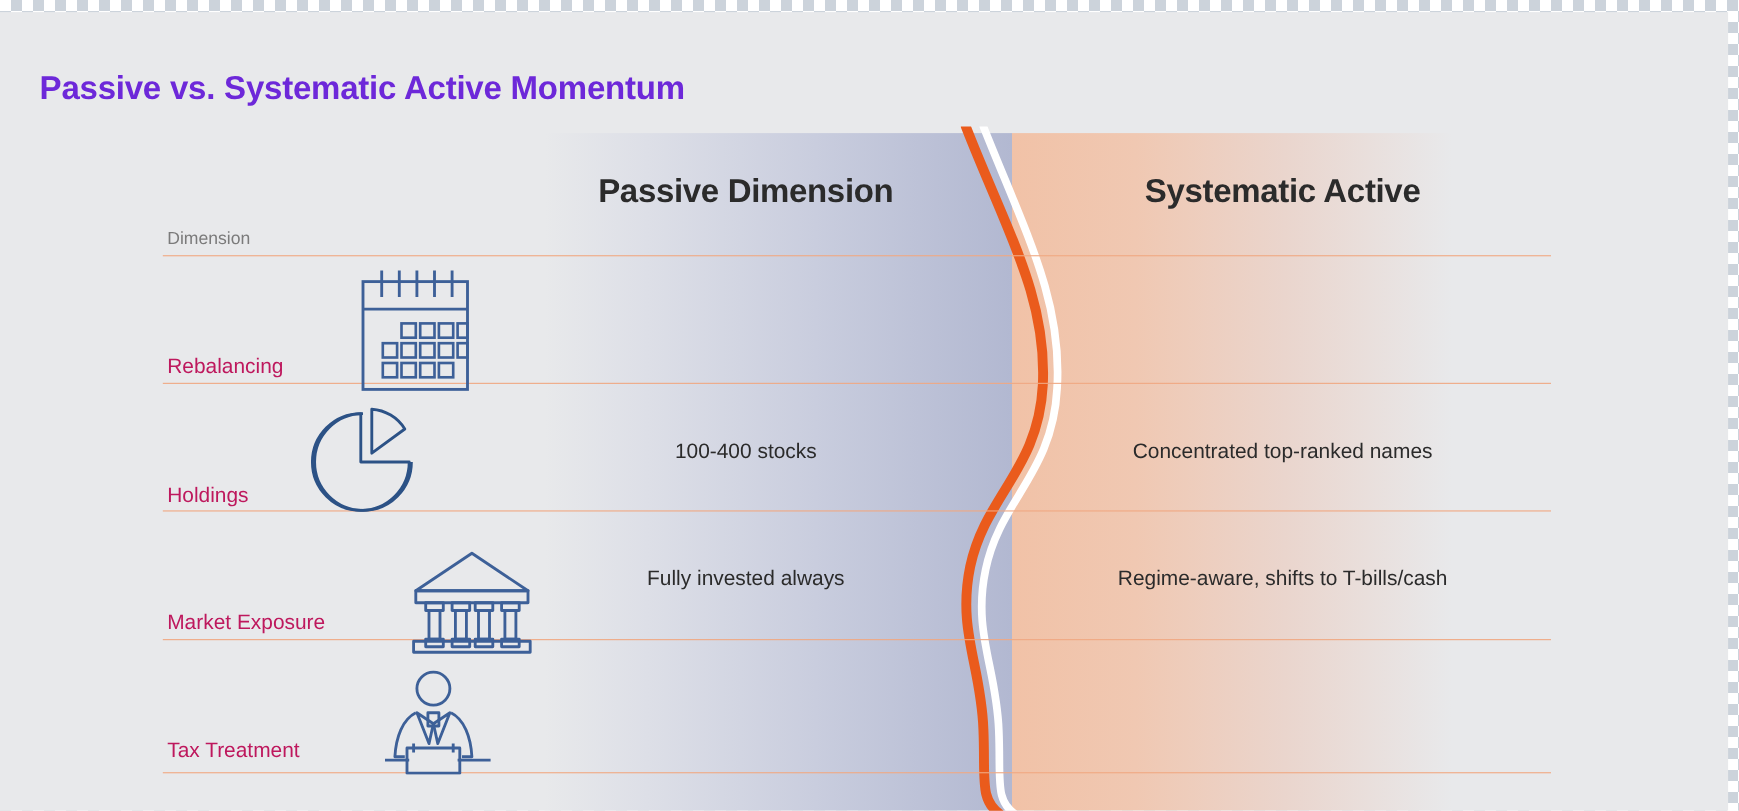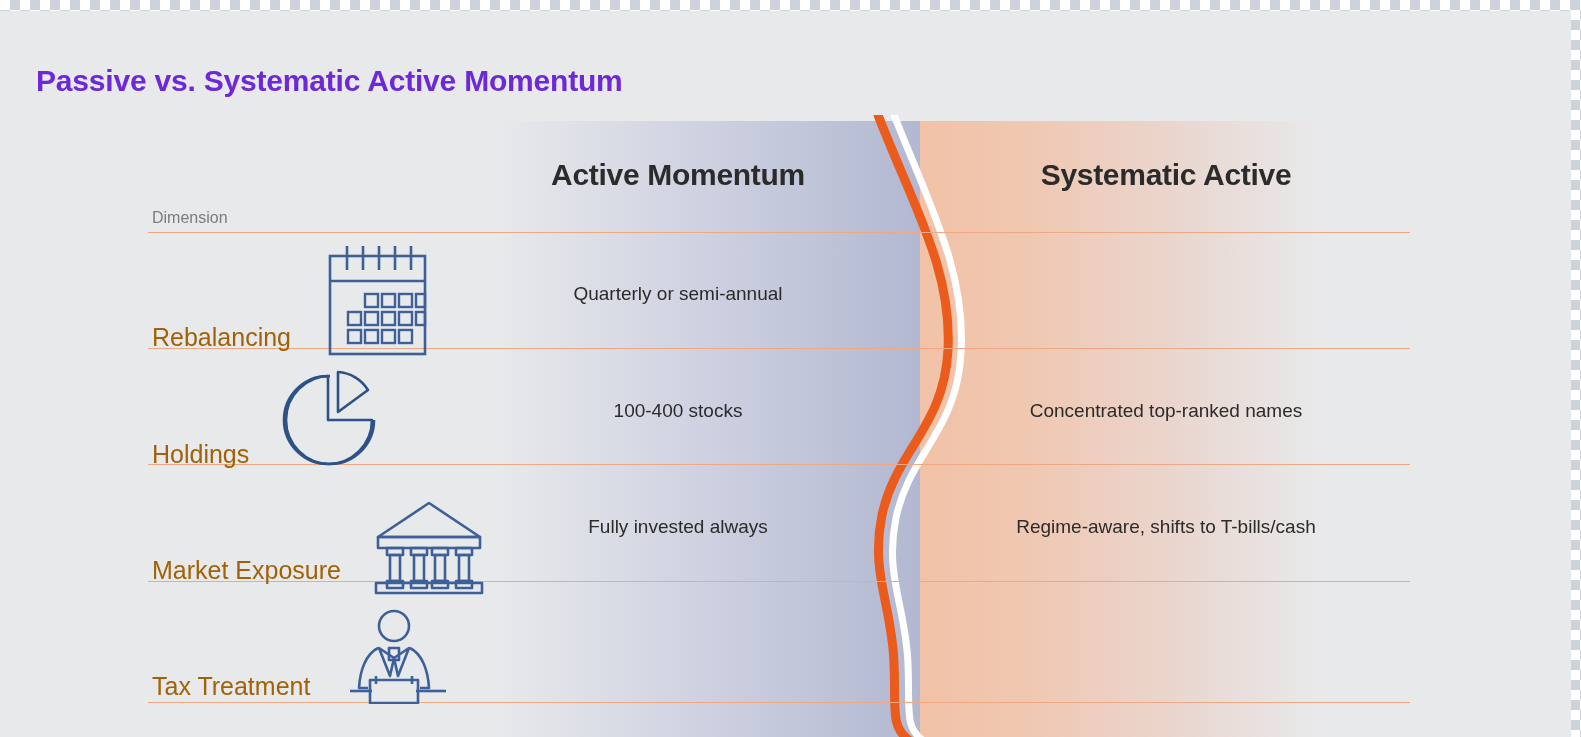--- a/index.html
+++ b/index.html
@@ -119,22 +119,22 @@
     left: 148px;
     width: 1262px;
     height: 1px;
     background: #f0a882;
   }
 
   
   .row-label {
     position: absolute;
     left: 152px;
-    font-size: 25px;
-    color: #a16207;
+    font-size: 19px;
+    color: #be185d;
     white-space: nowrap;
   }
 
   
   .cell {
     position: absolute;
     font-size: 19px;
     color: #2b2b2b;
     text-align: center;
     white-space: nowrap;
@@ -163,21 +163,21 @@
     <path d="M 58 0 C 95 95, 132 155, 128 235
              C 124 312, 76 335, 62 400
              C 50 458, 72 490, 74 548
              C 76 594, 70 612, 90 626" fill="none" stroke="#ea5b1c" stroke-width="9" stroke-linecap="round"></path>
     <path d="M 74 0 C 112 96, 146 158, 141 238
              C 137 316, 89 339, 76 403
              C 64 460, 86 492, 88 549
              C 90 595, 84 613, 104 626" fill="none" stroke="#ffffff" stroke-width="7" stroke-linecap="round"></path>
   </svg>
 
-  <div class="col-head" id="head-passive">Active Momentum</div>
+  <div class="col-head" id="head-passive">Passive Dimension</div>
   <div class="col-head" id="head-active">Systematic Active</div>
 
   <div id="dimension-label">Dimension</div>
 
   <div class="rule" style="top:221px"></div>
   <div class="rule" style="top:337px"></div>
   <div class="rule" style="top:453px"></div>
   <div class="rule" style="top:570px"></div>
   <div class="rule" style="top:691px"></div>
 
@@ -205,21 +205,20 @@
           <rect x="91" y="68" width="9" height="13"></rect>
           <rect x="23" y="86" width="13" height="13"></rect>
           <rect x="40" y="86" width="13" height="13"></rect>
           <rect x="57" y="86" width="13" height="13"></rect>
           <rect x="74" y="86" width="13" height="13"></rect>
         </g>
       </g>
     </svg>
   </div>
 
-  <div class="cell left" style="top:272px">Quarterly or semi-annual</div>
 
   <div class="row-label" style="top:429px">Holdings</div>
 
   <div class="icon-wrap" style="left:278px; top:357px;">
     <svg width="108" height="108" viewBox="0 0 108 108">
       <g fill="none" stroke="#2c5286" stroke-width="2.6" stroke-linejoin="round">
 
         <path d="M 50 8 A 44 44 0 1 0 94 52 L 50 52 Z" transform="rotate(0 52 52)"></path>
         <path d="M 52 8 A 44 44 0 1 0 96 52"></path>
 

